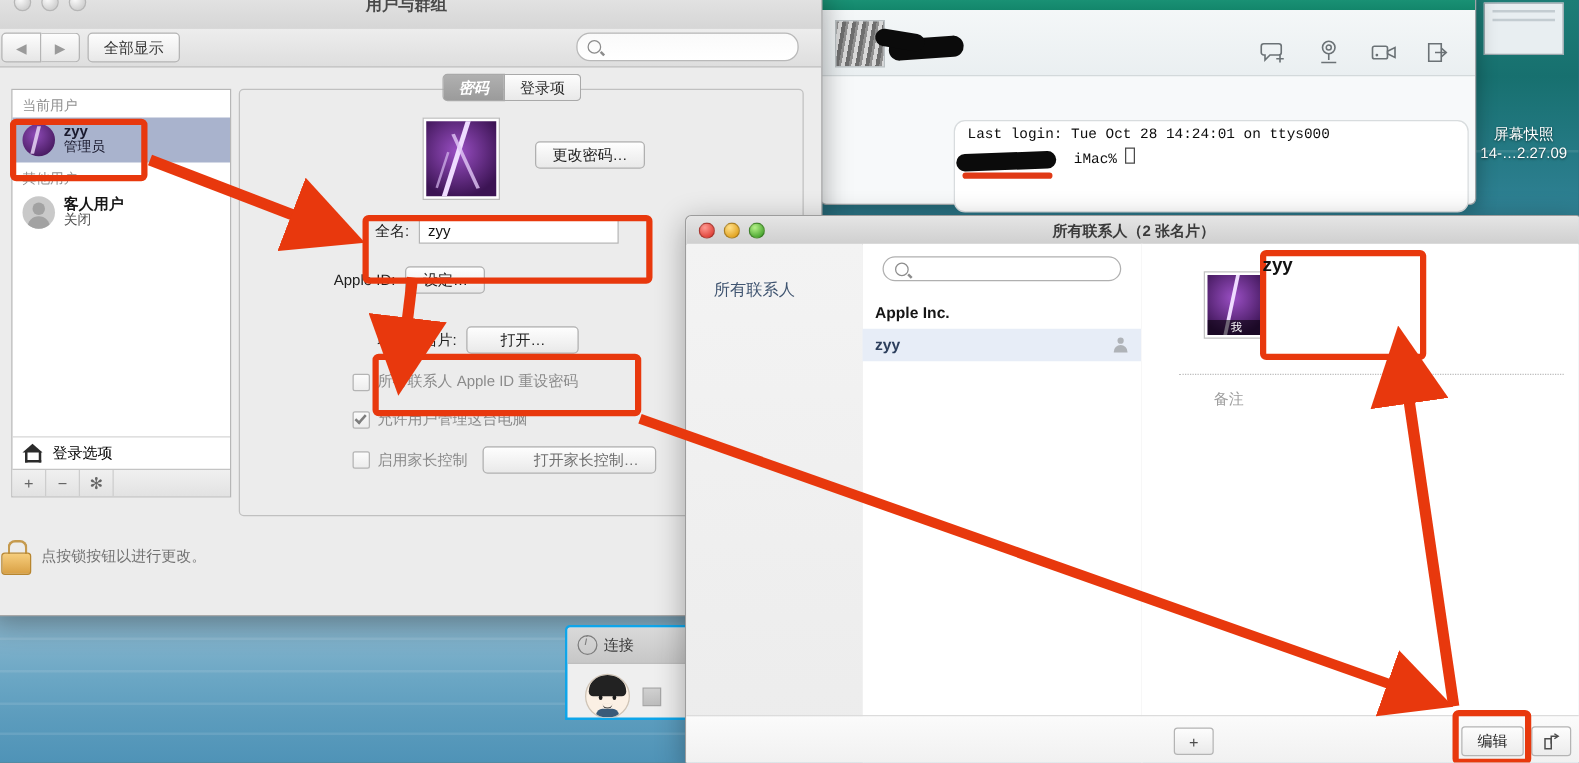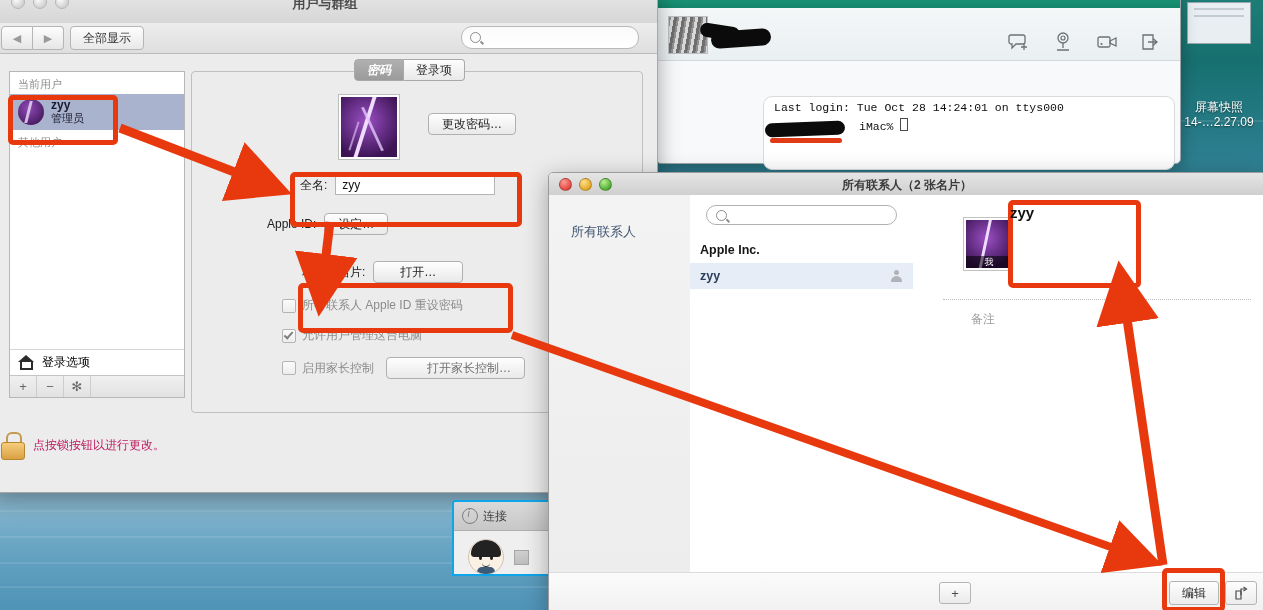--- a/index.html
+++ b/index.html
@@ -123,21 +123,21 @@
   #cb2{left:90px;top:255px;}
   #cb3{left:90px;top:285px;}
   #cb3 .btn{margin-left:6px;color:#6f6f6f;padding-left:40px;}
 
   #lockrow{position:absolute;left:8px;top:445px;display:flex;align-items:center;gap:10px;}
   .lock{width:22px;height:26px;position:relative;flex:none;}
   .lock .shk{position:absolute;left:5px;top:0;width:12px;height:12px;border:2.5px solid #c59a4e;
     border-bottom:none;border-radius:6px 6px 0 0;}
   .lock .bd{position:absolute;left:0;top:10px;width:22px;height:16px;border-radius:3px;
     background:linear-gradient(180deg,#f6cd7c,#d9a044);border:1px solid #b8862f;}
-  #lockrow .txt{font-size:12px;color:#be185d;}
+  #lockrow .txt{font-size:12px;color:#737373;}
 
   
   #msgwin{left:656px;top:-8px;width:523px;height:170px;background:#f7f9fa;
     border:1px solid #9fa5a8;border-radius:5px;overflow:hidden;box-shadow:0 4px 16px rgba(0,0,0,.3);}
   #msg-tbar{position:absolute;left:0;top:0;width:100%;height:15px;
     background:linear-gradient(180deg,#1f9a7c 0%,#13866b 100%);}
   #msg-head{position:absolute;left:0;top:15px;width:100%;height:52px;
     background:linear-gradient(180deg,#f4f7f8,#eaeff1);border-bottom:1px solid #d3d9db;}
   #msg-avatar{position:absolute;left:11px;top:8px;width:38px;height:36px;border:1px solid #b9bfc2;
     background:repeating-linear-gradient(100deg,#8f8f8f 0 2px,#d8d8d8 2px 5px,#6e6e6e 5px 8px);}
@@ -319,20 +319,27 @@
     <div class="usr sel">
       <div class="uava">
           <span class="bolt"></span>
         </div>
       <div class="uinfo">
         <div class="n">zyy</div>
         <div class="r">管理员</div>
       </div>
     </div>
     <div class="grp-head">其他用户</div>
+    <div class="usr">
+      <div class="uava guest"></div>
+      <div class="uinfo">
+        <div class="n">客人用户</div>
+        <div class="r">关闭</div>
+      </div>
+    </div>
     <div id="login-opt">
       <span class="home-ico"></span>
       <span>登录选项</span>
     </div>
     <div id="sp-sidebtns">
       <span>+</span>
       <span>−</span>
       <span>✻</span>
     </div>
   </div>

